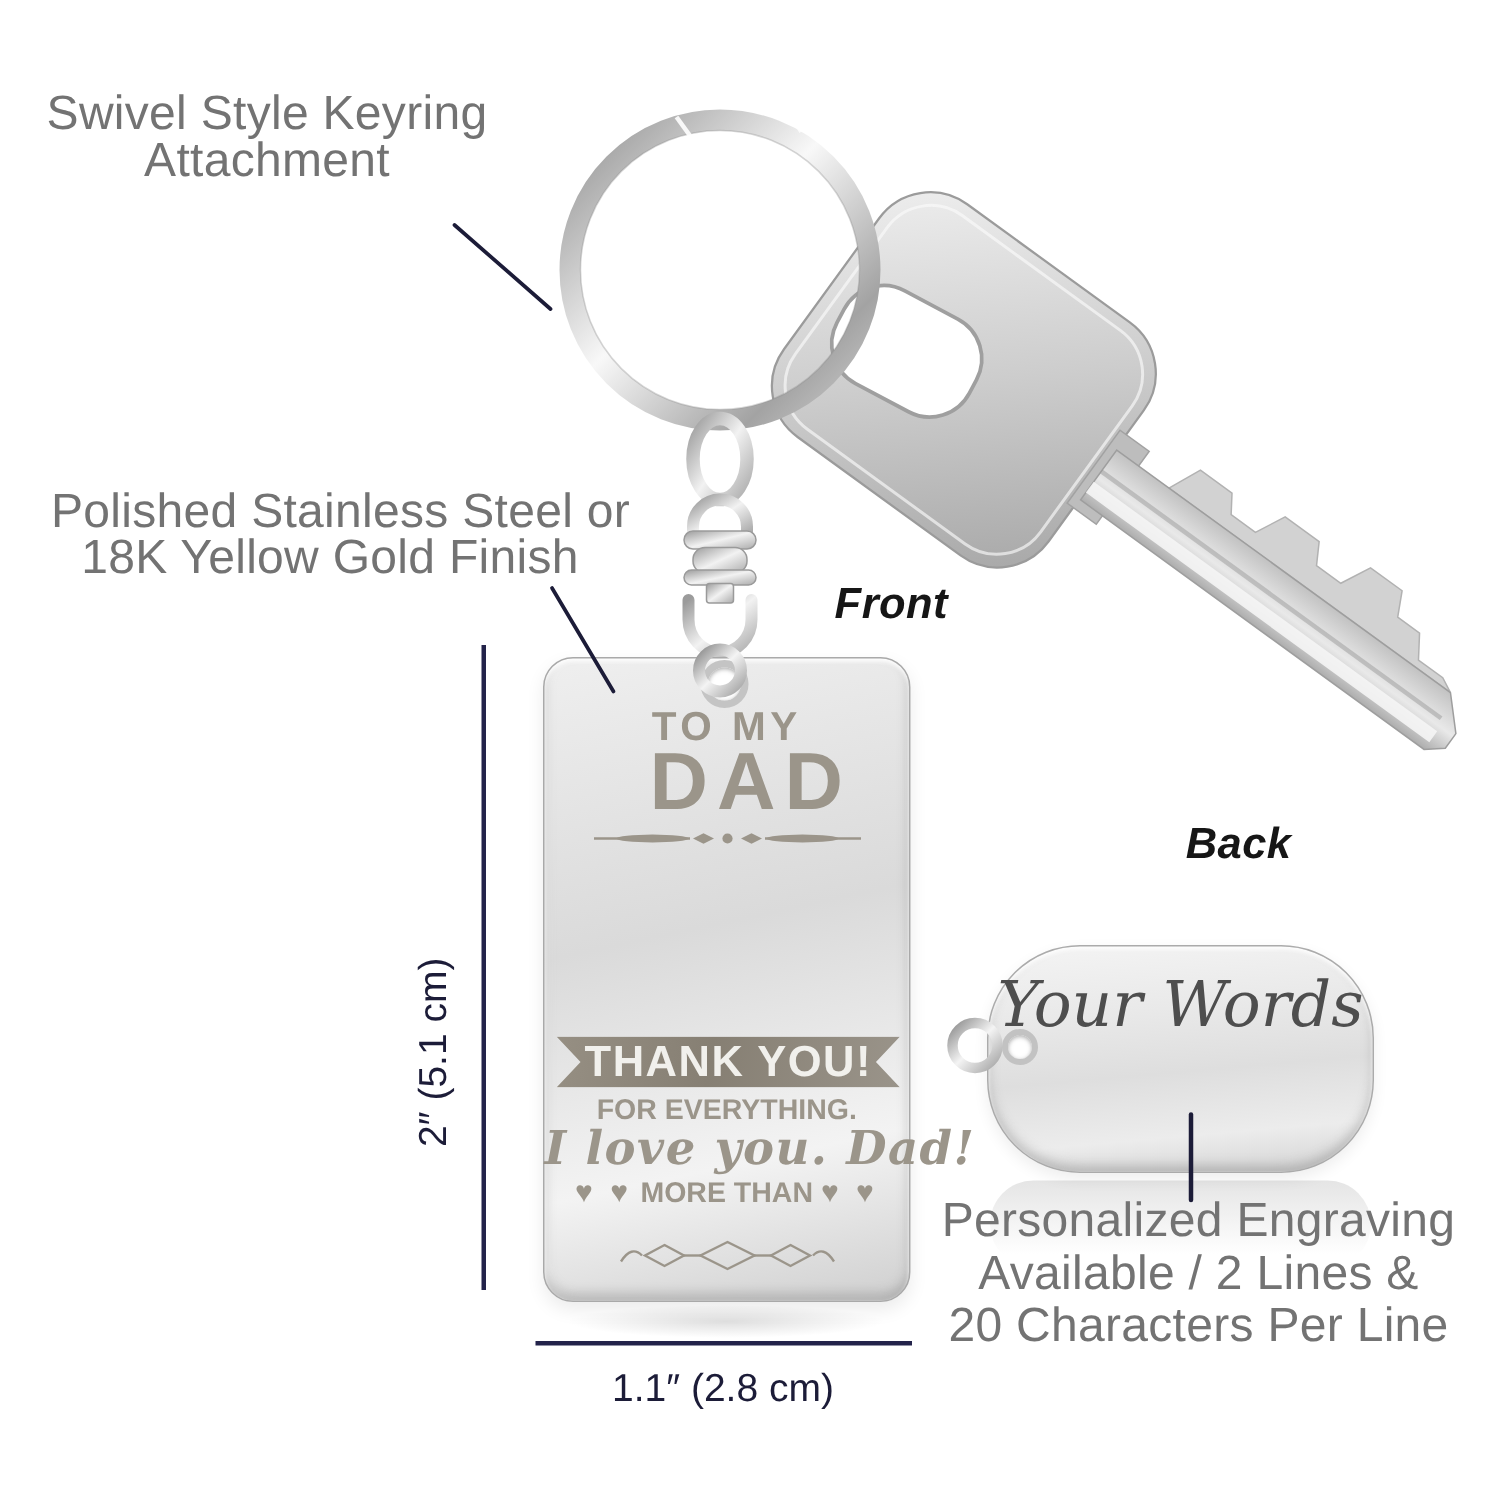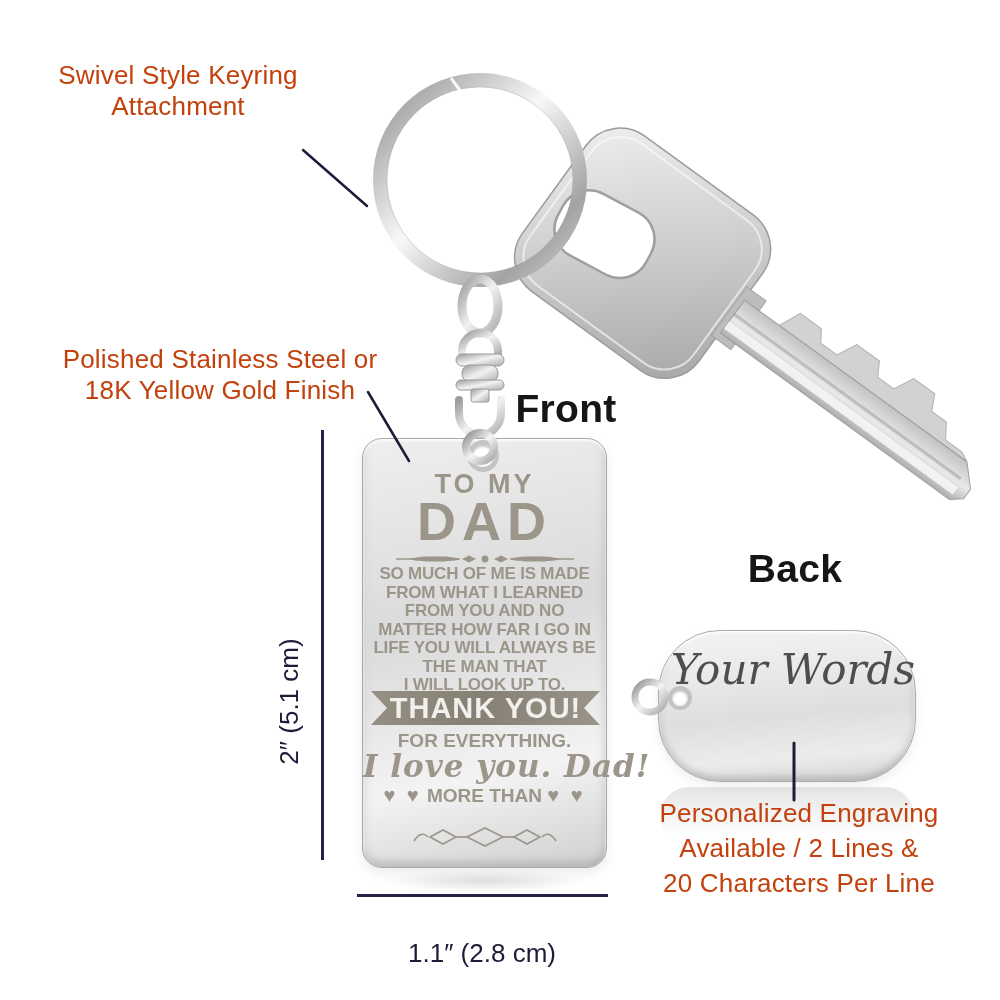--- a/index.html
+++ b/index.html
@@ -6,59 +6,59 @@
   .canvas{
     position:relative;width:1000px;height:1000px;background:#ffffff;overflow:hidden;
     font-family:"Liberation Sans",sans-serif;
   }
   svg{display:block}
   .hw-svg{position:absolute;left:0;top:0;z-index:1;}
   .overlay-svg{position:absolute;left:0;top:0;z-index:6;pointer-events:none;}
 
   
   .callout{
-    position:absolute;z-index:8;color:#c2410c;font-size:26px;line-height:31px;
+    position:absolute;z-index:8;color:#737373;font-size:32px;line-height:31px;
     text-align:center;font-weight:500;letter-spacing:.2px;
   }
   .callout div{white-space:nowrap;}
   .co-keyring{left:10px;top:60px;width:336px;}
-  .co-finish{left:34px;top:344px;width:372px;}
+  .co-finish{left:34px;top:325px;width:372px;}
   .co-engraving{left:616px;top:796px;width:366px;line-height:35px;text-align:center;}
 
   .side-label{
-    position:absolute;z-index:8;font-size:39px;font-weight:700;color:#161616;
-    text-align:center;letter-spacing:.3px;
+    position:absolute;z-index:8;font-size:29px;font-weight:700;color:#161616;
+    text-align:right;letter-spacing:.3px;font-style:italic;
   }
   .lbl-front{left:500px;top:387px;width:132px;}
   .lbl-back{left:729px;top:547px;width:132px;}
 
   
   .dim-line{position:absolute;background:#23234a;z-index:7;}
   .dim-v{left:321px;top:430px;width:3px;height:430px;}
   .dim-h{left:357px;top:894px;width:251px;height:3px;}
   .dim-label{position:absolute;z-index:8;color:#1c1c38;font-size:26px;text-align:center;font-weight:500;white-space:nowrap;}
   .dim-label-v{left:179px;top:686px;width:220px;transform:rotate(-90deg);}
-  .dim-label-h{left:382px;top:938px;width:200px;}
+  .dim-label-h{left:382px;top:910px;width:200px;}
 
   
   .front-tag{
     position:absolute;z-index:3;left:362px;top:438px;width:245px;height:430px;
     border-radius:20px;border:1px solid #a9a9a9;box-sizing:border-box;
     background:linear-gradient(168deg,#efefef 0%,#e4e4e4 22%,#dadada 42%,#e7e7e7 60%,#f3f3f3 76%,#cfcfcf 100%);
     box-shadow:inset 0 2px 3px rgba(255,255,255,.95), inset 0 -4px 8px rgba(110,110,110,.4),
                inset 3px 0 6px rgba(255,255,255,.55), 0 5px 12px rgba(0,0,0,.08);
   }
   .tag-hole{
     position:absolute;background:#ffffff;border-radius:50%;
     box-shadow:inset 0 1px 3px rgba(90,90,90,.5);
   }
   .front-tag .tag-hole{left:104px;top:1px;width:22px;height:22px;border:5px solid #c4c4c4;}
   .engr{position:absolute;left:0;width:100%;text-align:center;color:#9b958a;white-space:nowrap;}
   .ft-tomy{top:30px;font-size:27px;font-weight:800;letter-spacing:3px;}
-  .ft-dad{top:54px;font-size:54px;line-height:56px;font-weight:800;letter-spacing:6px;}
+  .ft-dad{top:54px;font-size:54px;line-height:56px;font-weight:800;letter-spacing:6px;margin-left:16px;}
   .ft-divider{position:absolute;left:50%;top:112px;transform:translateX(-50%);}
   .ft-msg{top:126px;font-size:17px;line-height:18.5px;font-weight:700;letter-spacing:-.2px;}
   .ft-ribbon{
     position:absolute;left:8px;top:252px;width:229px;height:34px;z-index:2;
     background:linear-gradient(100deg,#968f83 0%,#867f73 45%,#9a948a 100%);
     clip-path:polygon(0% 0%,100% 0%,93% 50%,100% 100%,0% 100%,7% 50%);
     display:flex;align-items:center;justify-content:center;text-align:center;
   }
   .ft-ribbon span{color:#f1f0ec;font-size:29px;font-weight:800;letter-spacing:1px;}
   .ft-sub{top:291px;font-size:19px;font-weight:800;}
@@ -71,21 +71,21 @@
 
   
   .back-tag{
     position:absolute;z-index:3;left:658px;top:630px;width:258px;height:152px;
     border-radius:62px;border:1px solid #ababab;box-sizing:border-box;
     background:linear-gradient(175deg,#f4f4f4 0%,#e9e9e9 30%,#dedede 55%,#ececec 80%,#d2d2d2 100%);
     box-shadow:inset 0 2px 3px rgba(255,255,255,.95), inset 0 -4px 7px rgba(120,120,120,.38),
                0 4px 10px rgba(0,0,0,.07);
   }
   .back-tag .tag-hole{left:9px;top:55px;width:16px;height:16px;border:4px solid #c2c2c2;}
-  .bt-script{position:absolute;left:0;width:100%;text-align:right;color:#4e4e4e;
+  .bt-script{position:absolute;left:0;width:100%;text-align:center;color:#4e4e4e;
              font-family:"DejaVu Serif","Liberation Serif",serif;font-style:italic;white-space:nowrap;}
   .bt-line1{top:14px;font-size:42px;}
   .bt-line2{top:62px;font-size:42px;}
 
   
   .refl-front{
     position:absolute;z-index:2;left:378px;top:870px;width:212px;height:22px;
     background:radial-gradient(ellipse at center,rgba(140,140,140,.28),rgba(255,255,255,0) 70%);
   }
   .refl-back{
@@ -165,29 +165,20 @@
       <g fill="#9b958a" stroke="#9b958a">
         <line x1="6" y1="8" x2="70" y2="8" stroke-width="1.6"></line>
         <ellipse cx="45" cy="8" rx="24" ry="2.6" stroke="none"></ellipse>
         <polygon points="72,8 79,4.5 86,8 79,11.5" stroke="none"></polygon>
         <circle cx="95" cy="8" r="3.4" stroke="none"></circle>
         <polygon points="104,8 111,4.5 118,8 111,11.5" stroke="none"></polygon>
         <ellipse cx="145" cy="8" rx="24" ry="2.6" stroke="none"></ellipse>
         <line x1="120" y1="8" x2="184" y2="8" stroke-width="1.6"></line>
       </g>
     </svg>
-    <div class="engr ft-msg">
-      <div>SO MUCH OF ME IS MADE</div>
-      <div>FROM WHAT I LEARNED</div>
-      <div>FROM YOU AND NO</div>
-      <div>MATTER HOW FAR I GO IN</div>
-      <div>LIFE YOU WILL ALWAYS BE</div>
-      <div>THE MAN THAT</div>
-      <div>I WILL LOOK UP TO.</div>
-    </div>
     <div class="ft-ribbon">
       <span>THANK YOU!</span>
     </div>
     <div class="engr ft-sub">FOR EVERYTHING.</div>
     <div class="engr ft-script">I love you. Dad!</div>
     <div class="engr ft-hearts">
       <span class="hearts">♥ ♥</span>
       <span>MORE THAN</span>
       <span class="hearts">♥ ♥</span>
     </div>

